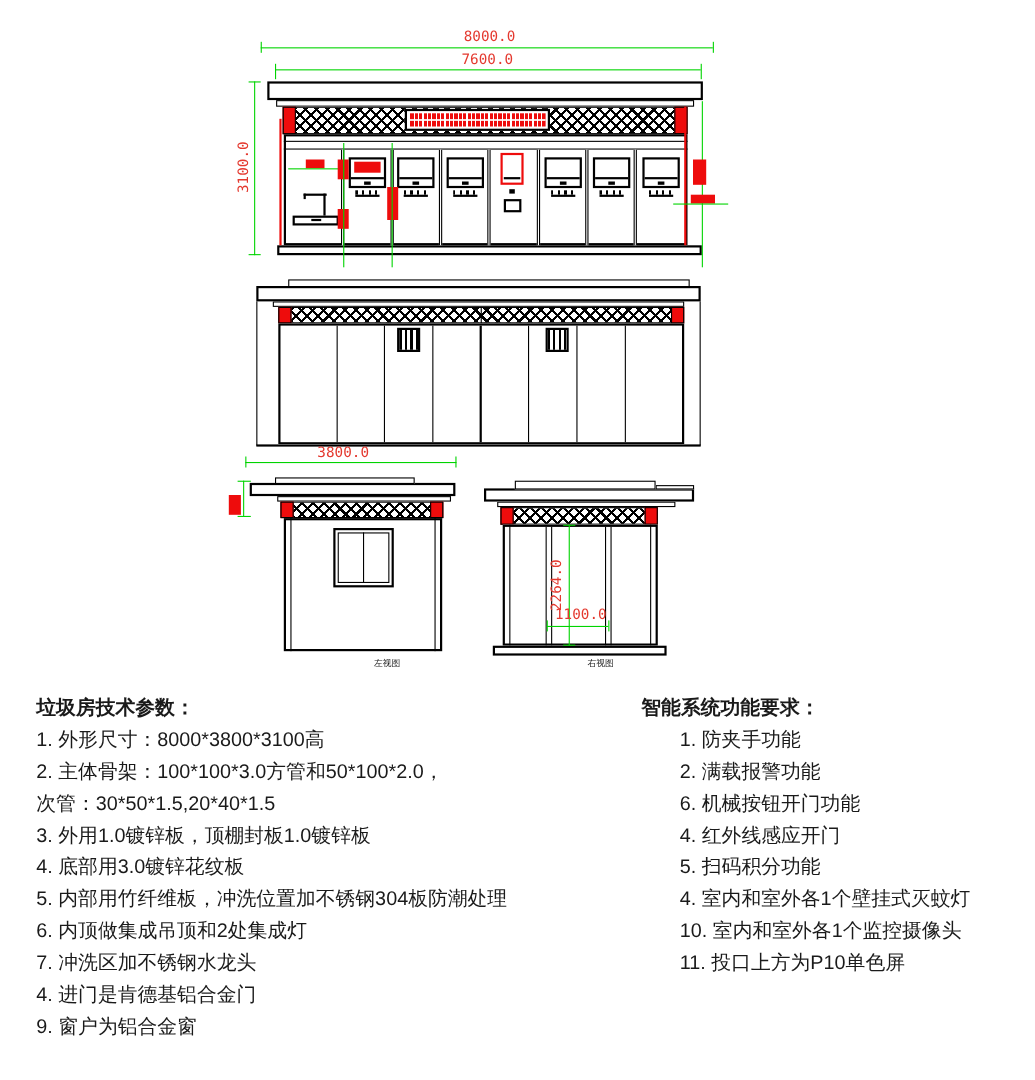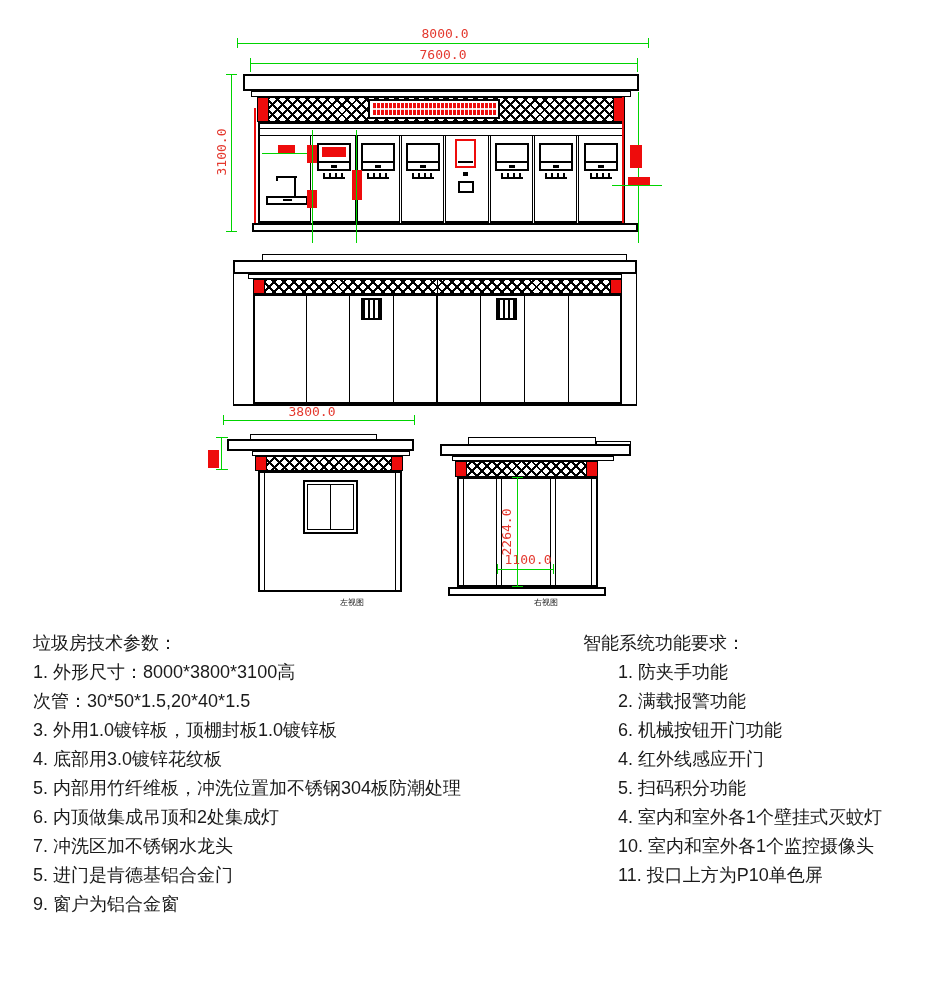--- a/index.html
+++ b/index.html
@@ -35,21 +35,21 @@
   .mon{position:absolute;width:34px;height:28px;border:2px solid var(--line);box-sizing:border-box;background:#fff;}
   .mon .bz{position:absolute;left:0;right:0;bottom:0;height:6px;border-top:2px solid var(--line);}
   .mon .sq{position:absolute;left:50%;bottom:1px;width:6px;height:3px;margin-left:-3px;background:var(--line);}
   .feet{position:absolute;width:22px;height:6px;border-bottom:2px solid var(--line);box-sizing:border-box;
        background:repeating-linear-gradient(90deg,var(--line) 0 2px,transparent 2px 6px);}
   .dim{position:absolute;color:var(--dim-text-red);font:13px/14px "DejaVu Sans Mono",monospace;
        text-align:center;white-space:nowrap;}
   .dim.rot{transform:rotate(-90deg);}
   .cap{position:absolute;color:#222;font:8px/10px "Liberation Sans",sans-serif;text-align:center;}
   .txtblock{position:absolute;color:#1a1a1a;font-size:18px;line-height:29px;white-space:nowrap;}
-  .txtblock .t{font-weight:normal;}
+  .txtblock .t{font-weight:bold;}
   .smart-line{padding-left:35px;}
   .tech-line{padding-left:0;}
 </style>
 </head>
 <body>
 
 <div id="sheet">
 
   <div>
 
@@ -226,27 +226,28 @@
     <div class="gv" style="left:497px;top:564px;height:10px;"></div>
     <div class="gv" style="left:553px;top:564px;height:10px;"></div>
     <div class="dim" style="left:500px;top:553px;width:56px;">1100.0</div>
     <div class="cap" style="left:516px;top:598px;width:60px;">右视图</div>
   </div>
 
   <div class="txtblock" style="left:33px;top:629px;width:500px;">
     <div class="t">垃圾房技术参数：</div>
     <div>
         <div class="tech-line">1. 外形尺寸：8000*3800*3100高</div>
+        <div class="tech-line">2. 主体骨架：100*100*3.0方管和50*100*2.0，</div>
         <div class="tech-line">次管：30*50*1.5,20*40*1.5</div>
         <div class="tech-line">3. 外用1.0镀锌板，顶棚封板1.0镀锌板</div>
         <div class="tech-line">4. 底部用3.0镀锌花纹板</div>
         <div class="tech-line">5. 内部用竹纤维板，冲洗位置加不锈钢304板防潮处理</div>
         <div class="tech-line">6. 内顶做集成吊顶和2处集成灯</div>
         <div class="tech-line">7. 冲洗区加不锈钢水龙头</div>
-        <div class="tech-line">5. 进门是肯德基铝合金门</div>
+        <div class="tech-line">4. 进门是肯德基铝合金门</div>
         <div class="tech-line">9. 窗户为铝合金窗</div>
       </div>
   </div>
 
   <div class="txtblock" style="left:583px;top:629px;width:350px;">
     <div class="t">智能系统功能要求：</div>
     <div>
         <div class="smart-line">1. 防夹手功能</div>
         <div class="smart-line">2. 满载报警功能</div>
         <div class="smart-line">6. 机械按钮开门功能</div>

